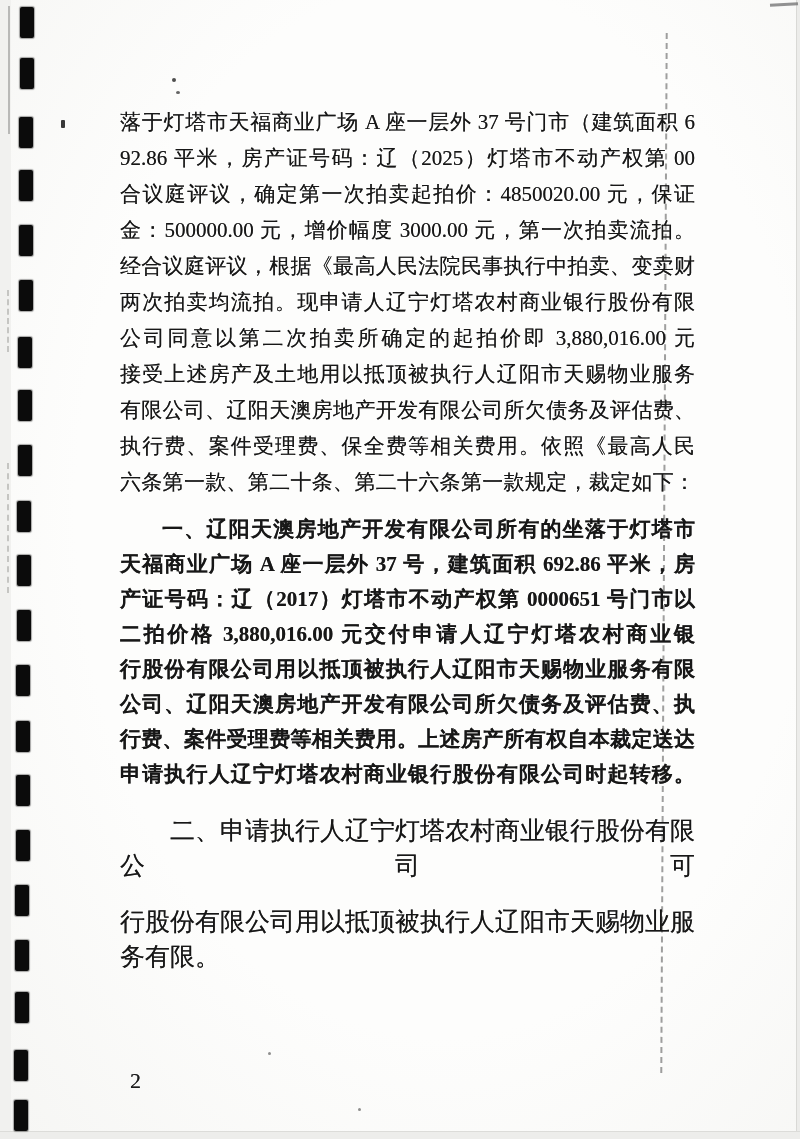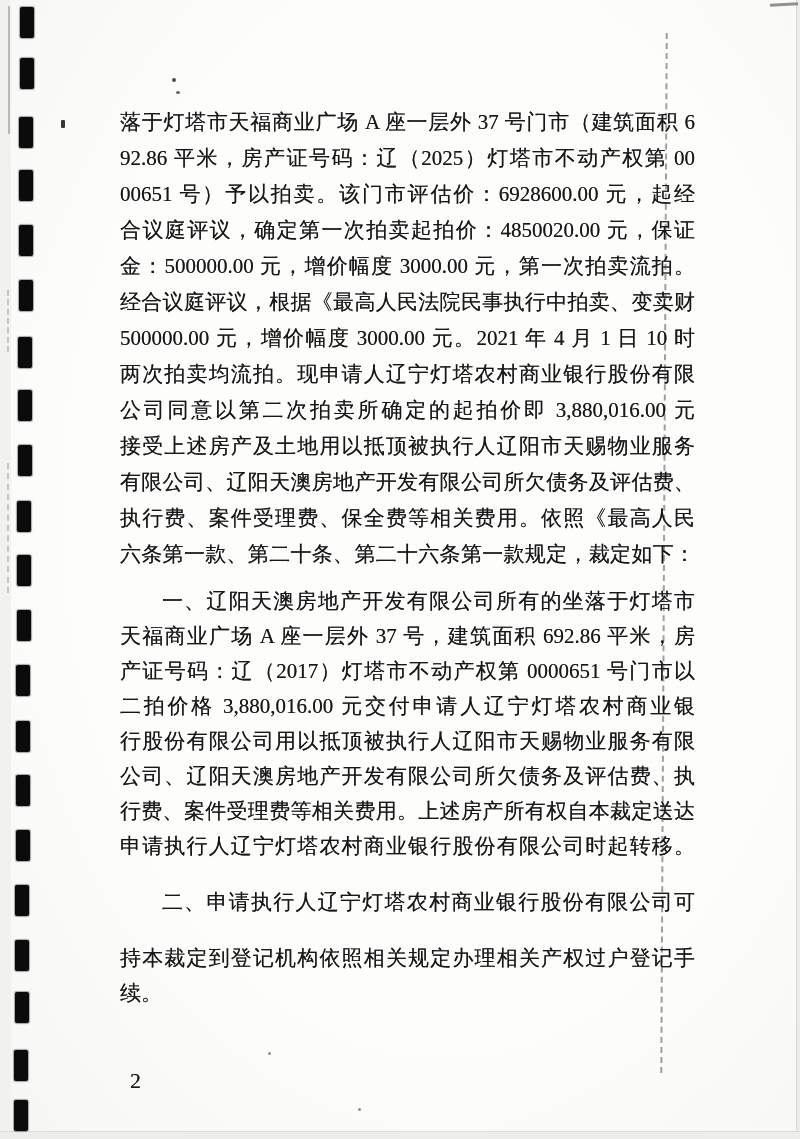--- a/index.html
+++ b/index.html
@@ -45,24 +45,24 @@
     background:#777;transform:rotate(-3deg);opacity:.8;
   }
   .speck{position:absolute;background:#222;border-radius:50%;}
   .text-block{
     position:absolute;left:120px;top:104px;width:575px;
     color:#171717;
     text-shadow:0 0 .5px rgba(25,25,25,.7);
   }
   .para{margin:0;}
   .para-1 .tline{font-size:21px;line-height:36px;}
-  .para-2{margin-top:12px;}
+  .para-2{margin-top:12px;font-weight:bold;}
   .para-2 .tline{font-size:21px;line-height:35px;}
   .para-3{margin-top:13px;}
-  .para-3 .tline{font-size:21px;line-height:35px;margin-top:21px;}
+  .para-3 .tline{font-size:25px;line-height:35px;margin-top:21px;}
   .tline{
     text-align:justify;
     text-align-last:justify;
     height:1em*0; 
   }
   .tline.indent{text-indent:2em;}
   .tline.short{text-align-last:left;}
   .page-number{
     position:absolute;left:130px;top:1068px;
     font-size:22px;color:#1b1b1b;
@@ -112,25 +112,23 @@
   <div class="speck" style="left:176px;top:91px;width:4px;height:3px;opacity:.7;"></div>
   <div class="speck" style="left:61px;top:120px;width:4px;height:8px;opacity:.9;border-radius:1px;"></div>
   <div class="speck" style="left:268px;top:1052px;width:3px;height:3px;opacity:.5;"></div>
   <div class="speck" style="left:358px;top:1108px;width:3px;height:3px;opacity:.5;"></div>
 
   <div class="text-block">
 
     <div class="para para-1">
       <div class="tline">落于灯塔市天福商业广场 A 座一层外 37 号门市（建筑面积 6</div>
       <div class="tline">92.86 平米，房产证号码：辽（2025）灯塔市不动产权第 00</div>
-      <div class="tline">00651 号）予以拍卖。该门市评估价：6928600.00 元，起经</div>
       <div class="tline">合议庭评议，确定第一次拍卖起拍价：4850020.00 元，保证</div>
       <div class="tline">金：500000.00 元，增价幅度 3000.00 元，第一次拍卖流拍。</div>
       <div class="tline">经合议庭评议，根据《最高人民法院民事执行中拍卖、变卖财</div>
-      <div class="tline">500000.00 元，增价幅度 3000.00 元。2021 年 4 月 1 日 10 时</div>
       <div class="tline">两次拍卖均流拍。现申请人辽宁灯塔农村商业银行股份有限</div>
       <div class="tline">公司同意以第二次拍卖所确定的起拍价即 3,880,016.00 元</div>
       <div class="tline">接受上述房产及土地用以抵顶被执行人辽阳市天赐物业服务</div>
       <div class="tline">有限公司、辽阳天澳房地产开发有限公司所欠债务及评估费、</div>
       <div class="tline">执行费、案件受理费、保全费等相关费用。依照《最高人民</div>
       <div class="tline">六条第一款、第二十条、第二十六条第一款规定，裁定如下：</div>
     </div>
 
     <div class="para para-2">
       <div class="tline indent">一、辽阳天澳房地产开发有限公司所有的坐落于灯塔市</div>
@@ -138,20 +136,20 @@
       <div class="tline">产证号码：辽（2017）灯塔市不动产权第 0000651 号门市以</div>
       <div class="tline">二拍价格 3,880,016.00 元交付申请人辽宁灯塔农村商业银</div>
       <div class="tline">行股份有限公司用以抵顶被执行人辽阳市天赐物业服务有限</div>
       <div class="tline">公司、辽阳天澳房地产开发有限公司所欠债务及评估费、执</div>
       <div class="tline">行费、案件受理费等相关费用。上述房产所有权自本裁定送达</div>
       <div class="tline">申请执行人辽宁灯塔农村商业银行股份有限公司时起转移。</div>
     </div>
 
     <div class="para para-3">
       <div class="tline indent">二、申请执行人辽宁灯塔农村商业银行股份有限公司可</div>
-      <div class="tline short">持本裁定到登记机构依照相关规定办理相关产权过户登记手续。</div>
+      <div class="tline short">行股份有限公司用以抵顶被执行人辽阳市天赐物业服务有限。</div>
     </div>
 
   </div>
 
   <div class="page-number">2</div>
 
 </div>
 
 </body></html>

